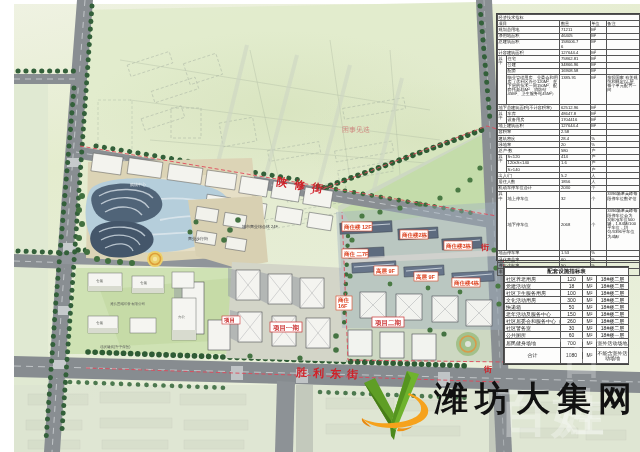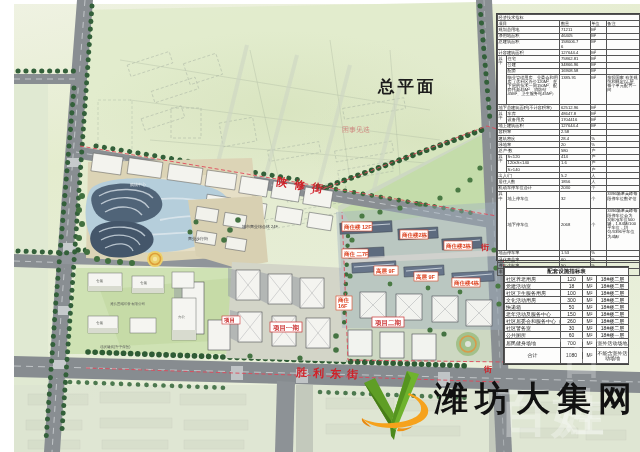--- a/index.html
+++ b/index.html
@@ -428,21 +428,20 @@
 </g>
 
 <g font-size="4" fill="#3a3c40">
 <text x="242" y="228">城市商业综合体 24F</text>
 <text x="188" y="240">商业步行街</text>
 <text x="130" y="186" fill="#eef1f3">购物中心</text>
 </g>
 </svg>
 
 <div class="abs" style="left:378px;top:78px;width:120px;">
-<div style="font-size:16.5px;line-height:17px;color:#1c1c1c;letter-spacing:3px;font-weight:bold;">总平面</div>
 </div>
 
 <div class="abs" style="left:496px;top:13px;width:143px;height:246px;background:#fdfdfc;border:0.7px solid #444;font-size:4.2px;color:#222;line-height:1;">
 <table style="width:100%;height:100%;table-layout:fixed;">
 <colgroup>
           <col style="width:9px">
           <col style="width:53px">
           <col style="width:30px">
           <col style="width:16px">
           <col style="width:33px">

